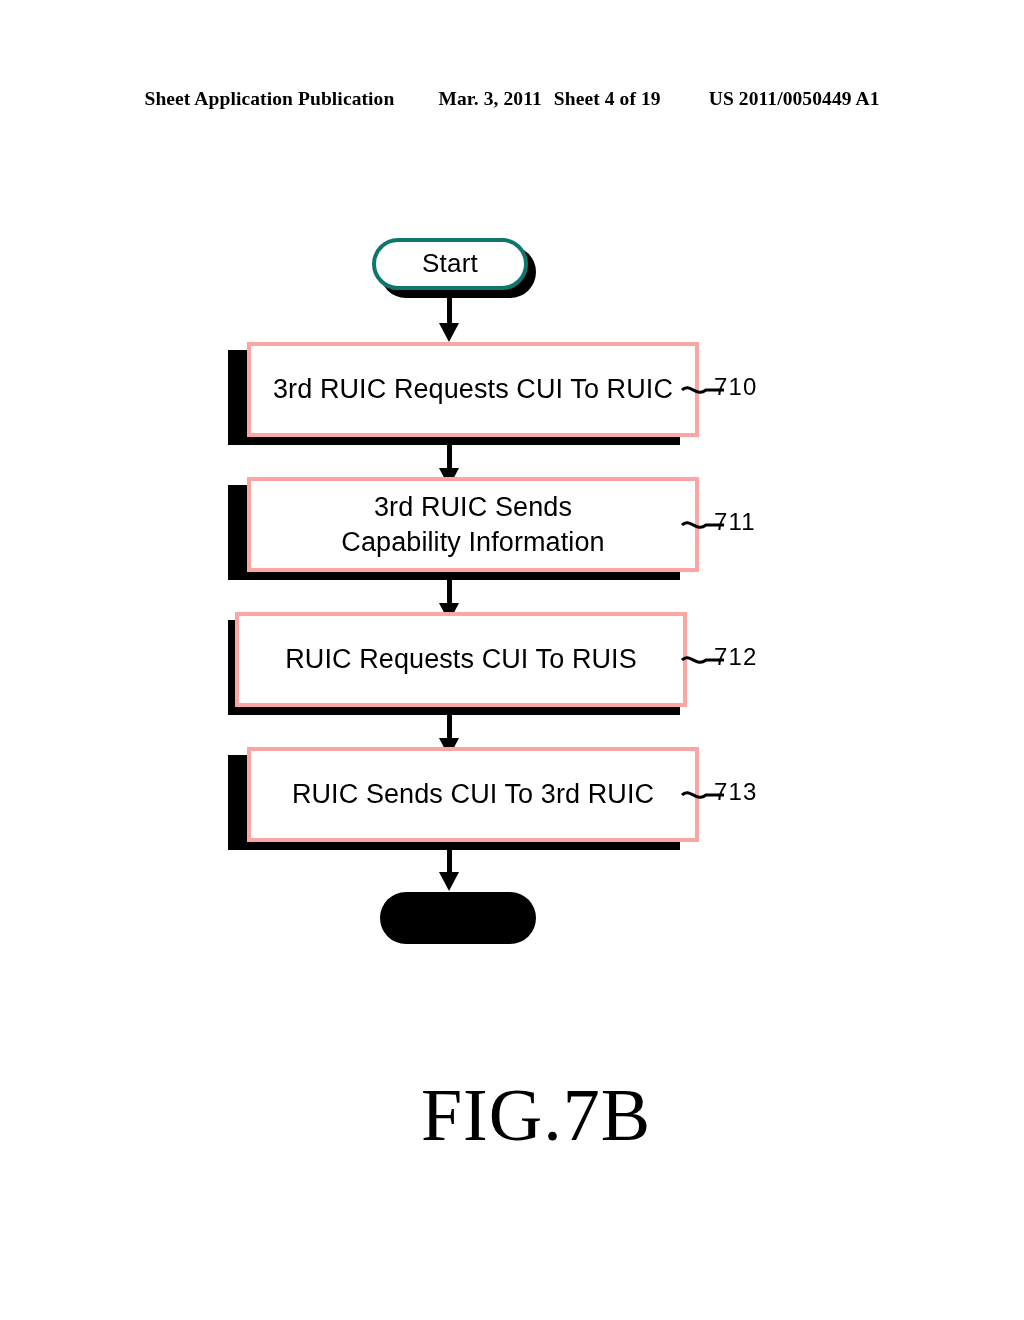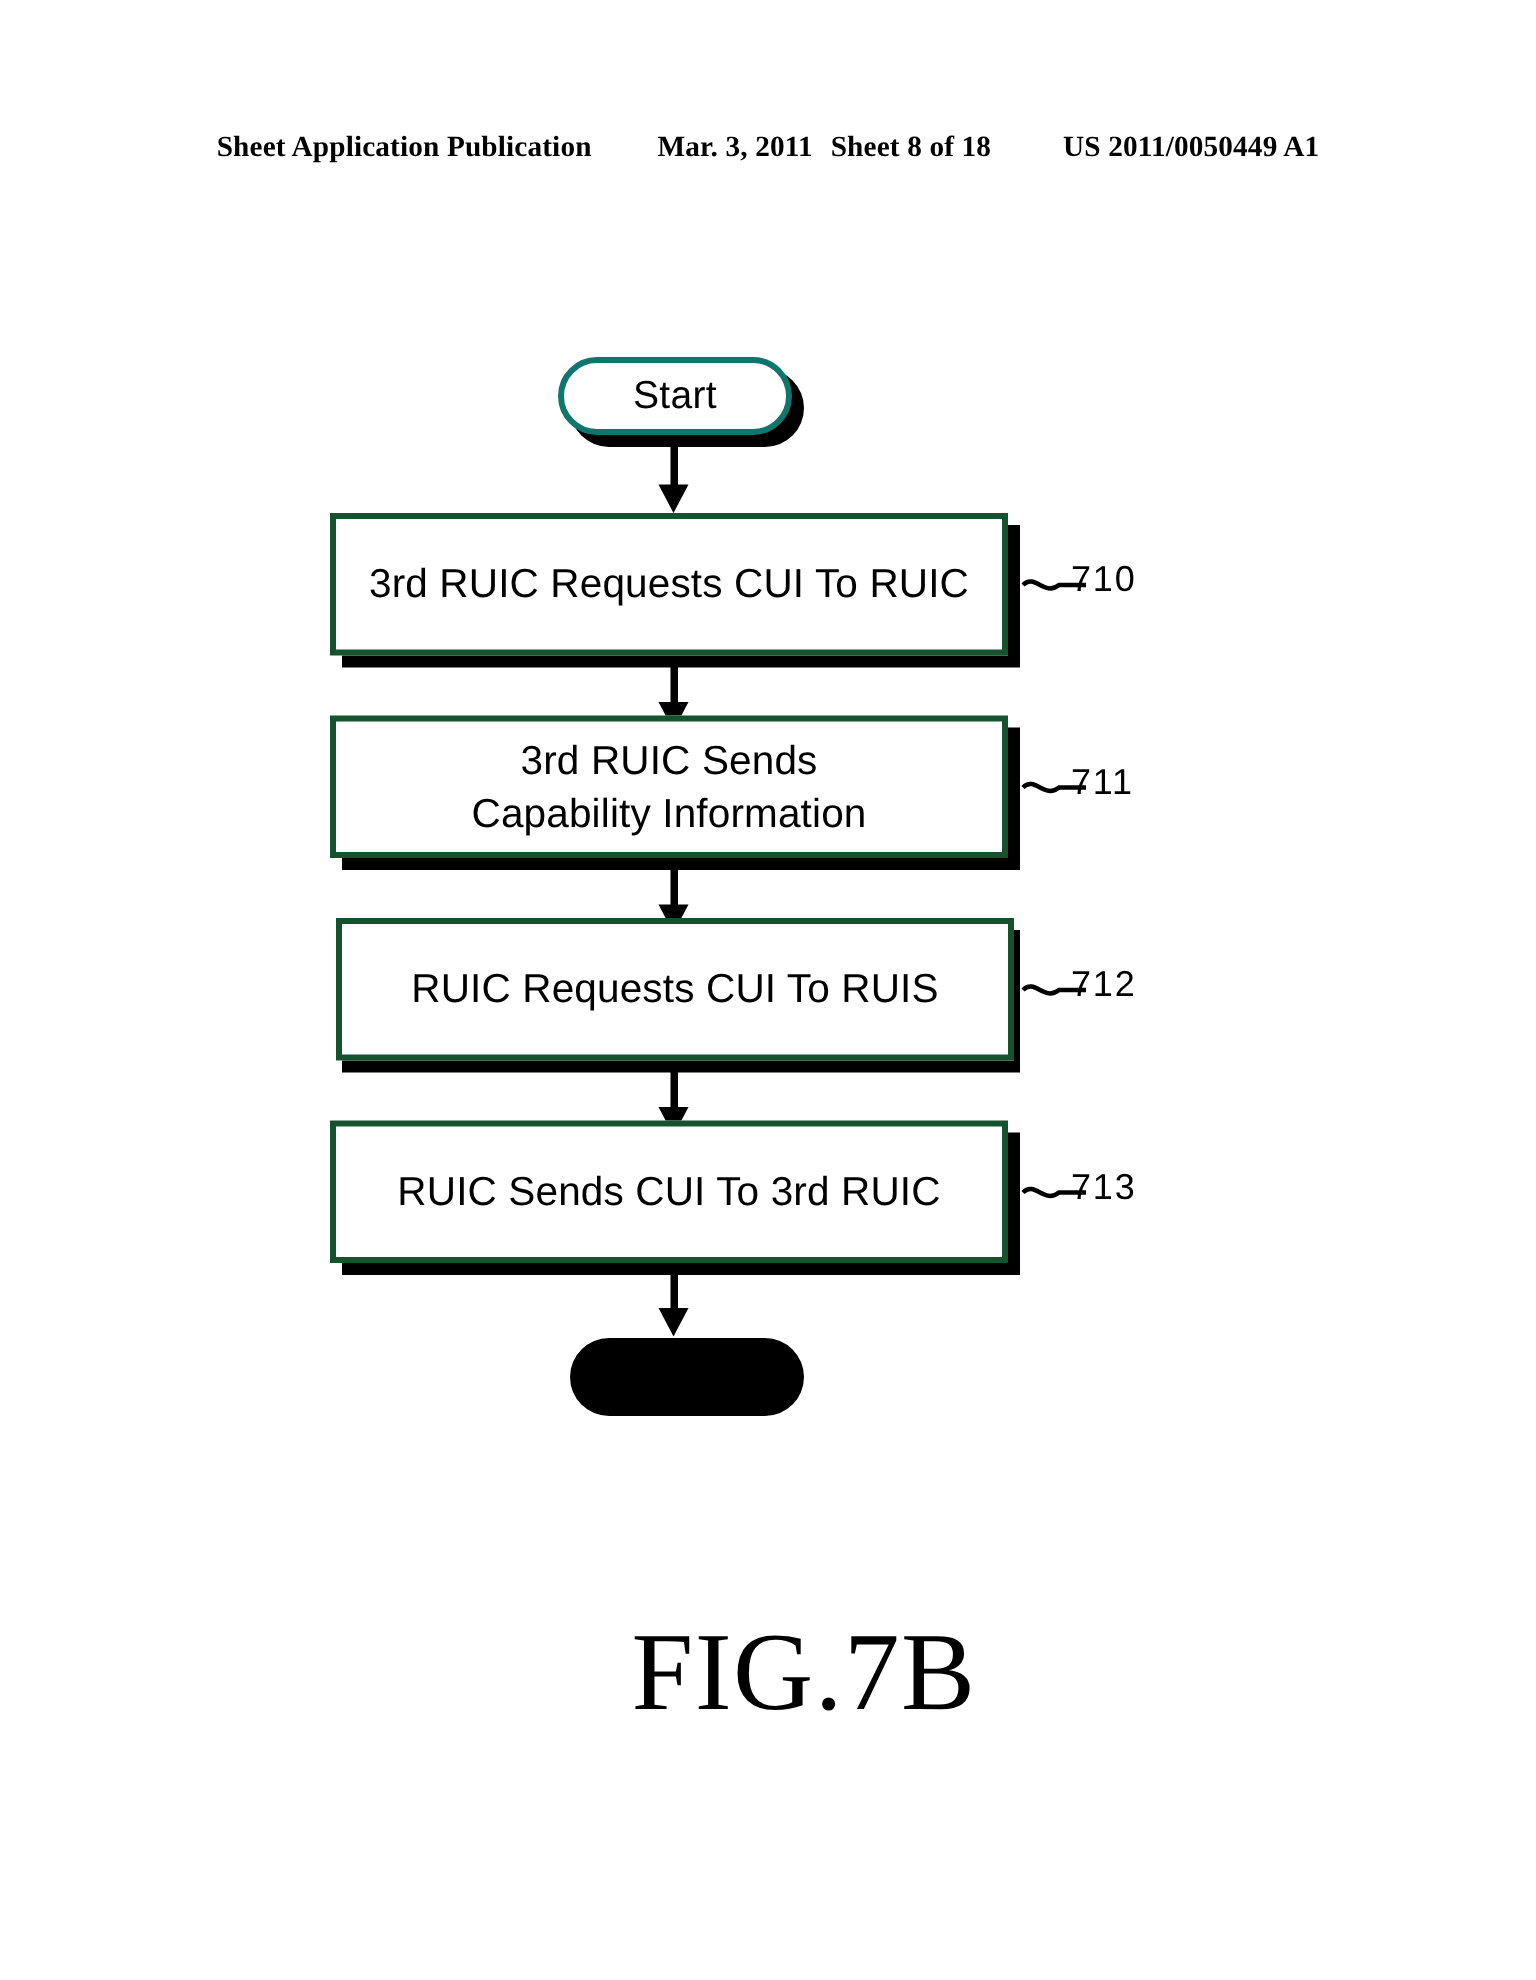--- a/index.html
+++ b/index.html
@@ -75,27 +75,28 @@
     letter-spacing: 0.2px;
     line-height: 1;
     transform: translateY(-1px);
   }
 
   
   .pbox {
     position: absolute;
     width: 452px;
     height: 95px;
-    border: 4px solid #14532d;
+    border: 4px solid #fca5a5;
     background: #fff;
     box-sizing: border-box;
     display: flex;
     align-items: center;
     justify-content: center;
     z-index: 3;
+    margin-left: 27px;
   }
   .pbox-shadow {
     position: absolute;
     width: 452px;
     height: 95px;
     background: #000;
     z-index: 2;
   }
   .pbox-label {
     font-size: 27px;
@@ -157,21 +158,21 @@
     line-height: 1;
     margin-left: 24px;
   }
 </style>
 </head>
 <body>
 
 <div class="pub-header">
   <span class="h-pub">Sheet Application Publication</span>
   <span class="h-date">Mar. 3, 2011</span>
-  <span class="h-sheet">Sheet 8 of 18</span>
+  <span class="h-sheet">Sheet 4 of 19</span>
   <span class="h-patno">US 2011/0050449 A1</span>
 </div>
 
 <div class="flow">
 
   <div class="pill-shadow" style="left:380px; top:246px;"></div>
   <div class="pill" style="left:372px; top:238px;">
     <span class="pill-label">Start</span>
   </div>
 
@@ -203,21 +204,21 @@
     <path d="M2,12 C10,4 16,20 26,12 L44,12" fill="none" stroke="#000" stroke-width="3"></path>
   </svg>
   <div class="refnum" style="left:714px; top:510px;">711</div>
 
   <div class="arrow" style="left:447px; top:572px; height:48px;">
     <div class="shaft" style="height:34px;"></div>
     <div class="head" style="top:31px;"></div>
   </div>
 
   <div class="pbox-shadow" style="left:228px; top:620px;"></div>
-  <div class="pbox" style="left:224px; top:612px;">
+  <div class="pbox" style="left:208px; top:612px;">
     <span class="pbox-label">RUIC Requests CUI To RUIS</span>
   </div>
   <svg class="leadline" style="left:680px; top:648px;" width="46" height="24" viewBox="0 0 46 24">
     <path d="M2,12 C10,4 16,20 26,12 L44,12" fill="none" stroke="#000" stroke-width="3"></path>
   </svg>
   <div class="refnum" style="left:714px; top:645px;">712</div>
 
   <div class="arrow" style="left:447px; top:707px; height:48px;">
     <div class="shaft" style="height:34px;"></div>
     <div class="head" style="top:31px;"></div>

